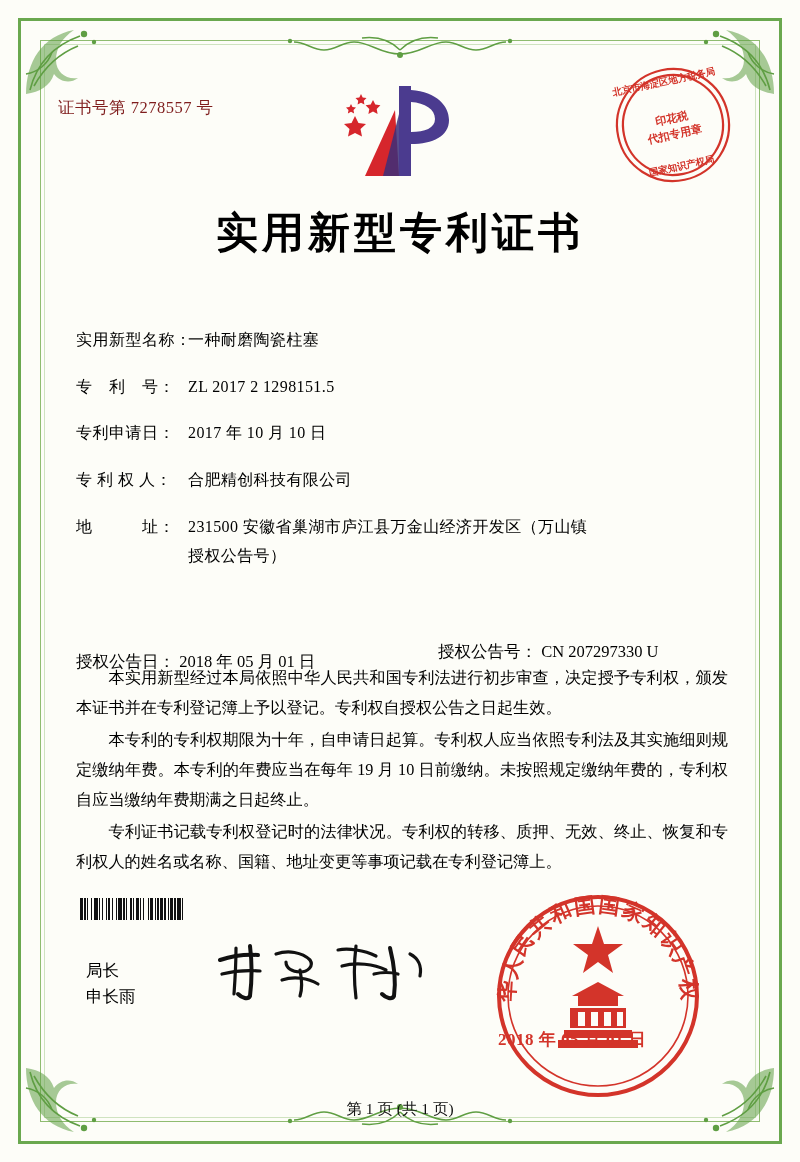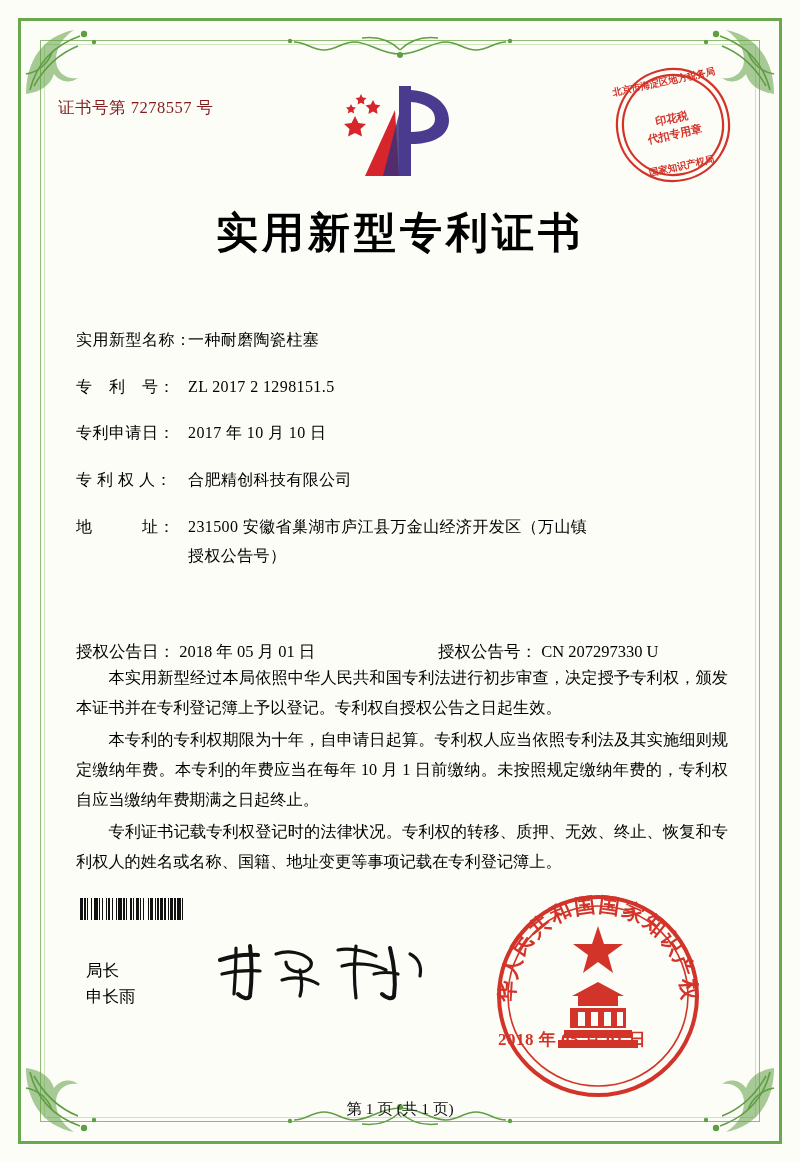--- a/index.html
+++ b/index.html
@@ -126,21 +126,21 @@
     margin-top: 6px;
   }
 
   .two-col {
     position: absolute;
     left: 76px; top: 641px;
     width: 652px;
     font-size: 16.5px;
     display: flex;
   }
-  .two-col .c1 { width: 330px; }
+  .two-col .c1 { width: 330px; margin-top: 10px; }
   .two-col .c2 { flex: 1; margin-left: 32px; }
   .two-col .lab { display: inline-block; }
 
   .paragraphs {
     position: absolute;
     left: 76px; top: 664px;
     width: 652px;
     font-size: 16.2px;
     line-height: 1.85;
     color: #000;
@@ -350,21 +350,21 @@
       <span>2018 年 05 月 01 日</span>
     </div>
     <div class="c2">
       <span class="lab">授权公告号：</span>
       <span>CN 207297330 U</span>
     </div>
   </div>
 
   <div class="paragraphs">
     <p>本实用新型经过本局依照中华人民共和国专利法进行初步审查，决定授予专利权，颁发本证书并在专利登记簿上予以登记。专利权自授权公告之日起生效。</p>
-    <p>本专利的专利权期限为十年，自申请日起算。专利权人应当依照专利法及其实施细则规定缴纳年费。本专利的年费应当在每年 10 月 1 日前缴纳。未按照规定缴纳年费的，专利权自应当缴纳年费期满之日起终止。</p>
+    <p>本专利的专利权期限为十年，自申请日起算。专利权人应当依照专利法及其实施细则规定缴纳年费。本专利的年费应当在每年 19 月 10 日前缴纳。未按照规定缴纳年费的，专利权自应当缴纳年费期满之日起终止。</p>
     <p>专利证书记载专利权登记时的法律状况。专利权的转移、质押、无效、终止、恢复和专利权人的姓名或名称、国籍、地址变更等事项记载在专利登记簿上。</p>
   </div>
 
   <div class="barcode" id="barcode">
       <i style="width:3px"></i>
       <i style="width:1px;background:transparent"></i>
       <i style="width:2px"></i>
       <i style="width:1px;background:transparent"></i>
       <i style="width:1px"></i>
       <i style="width:3px;background:transparent"></i>

